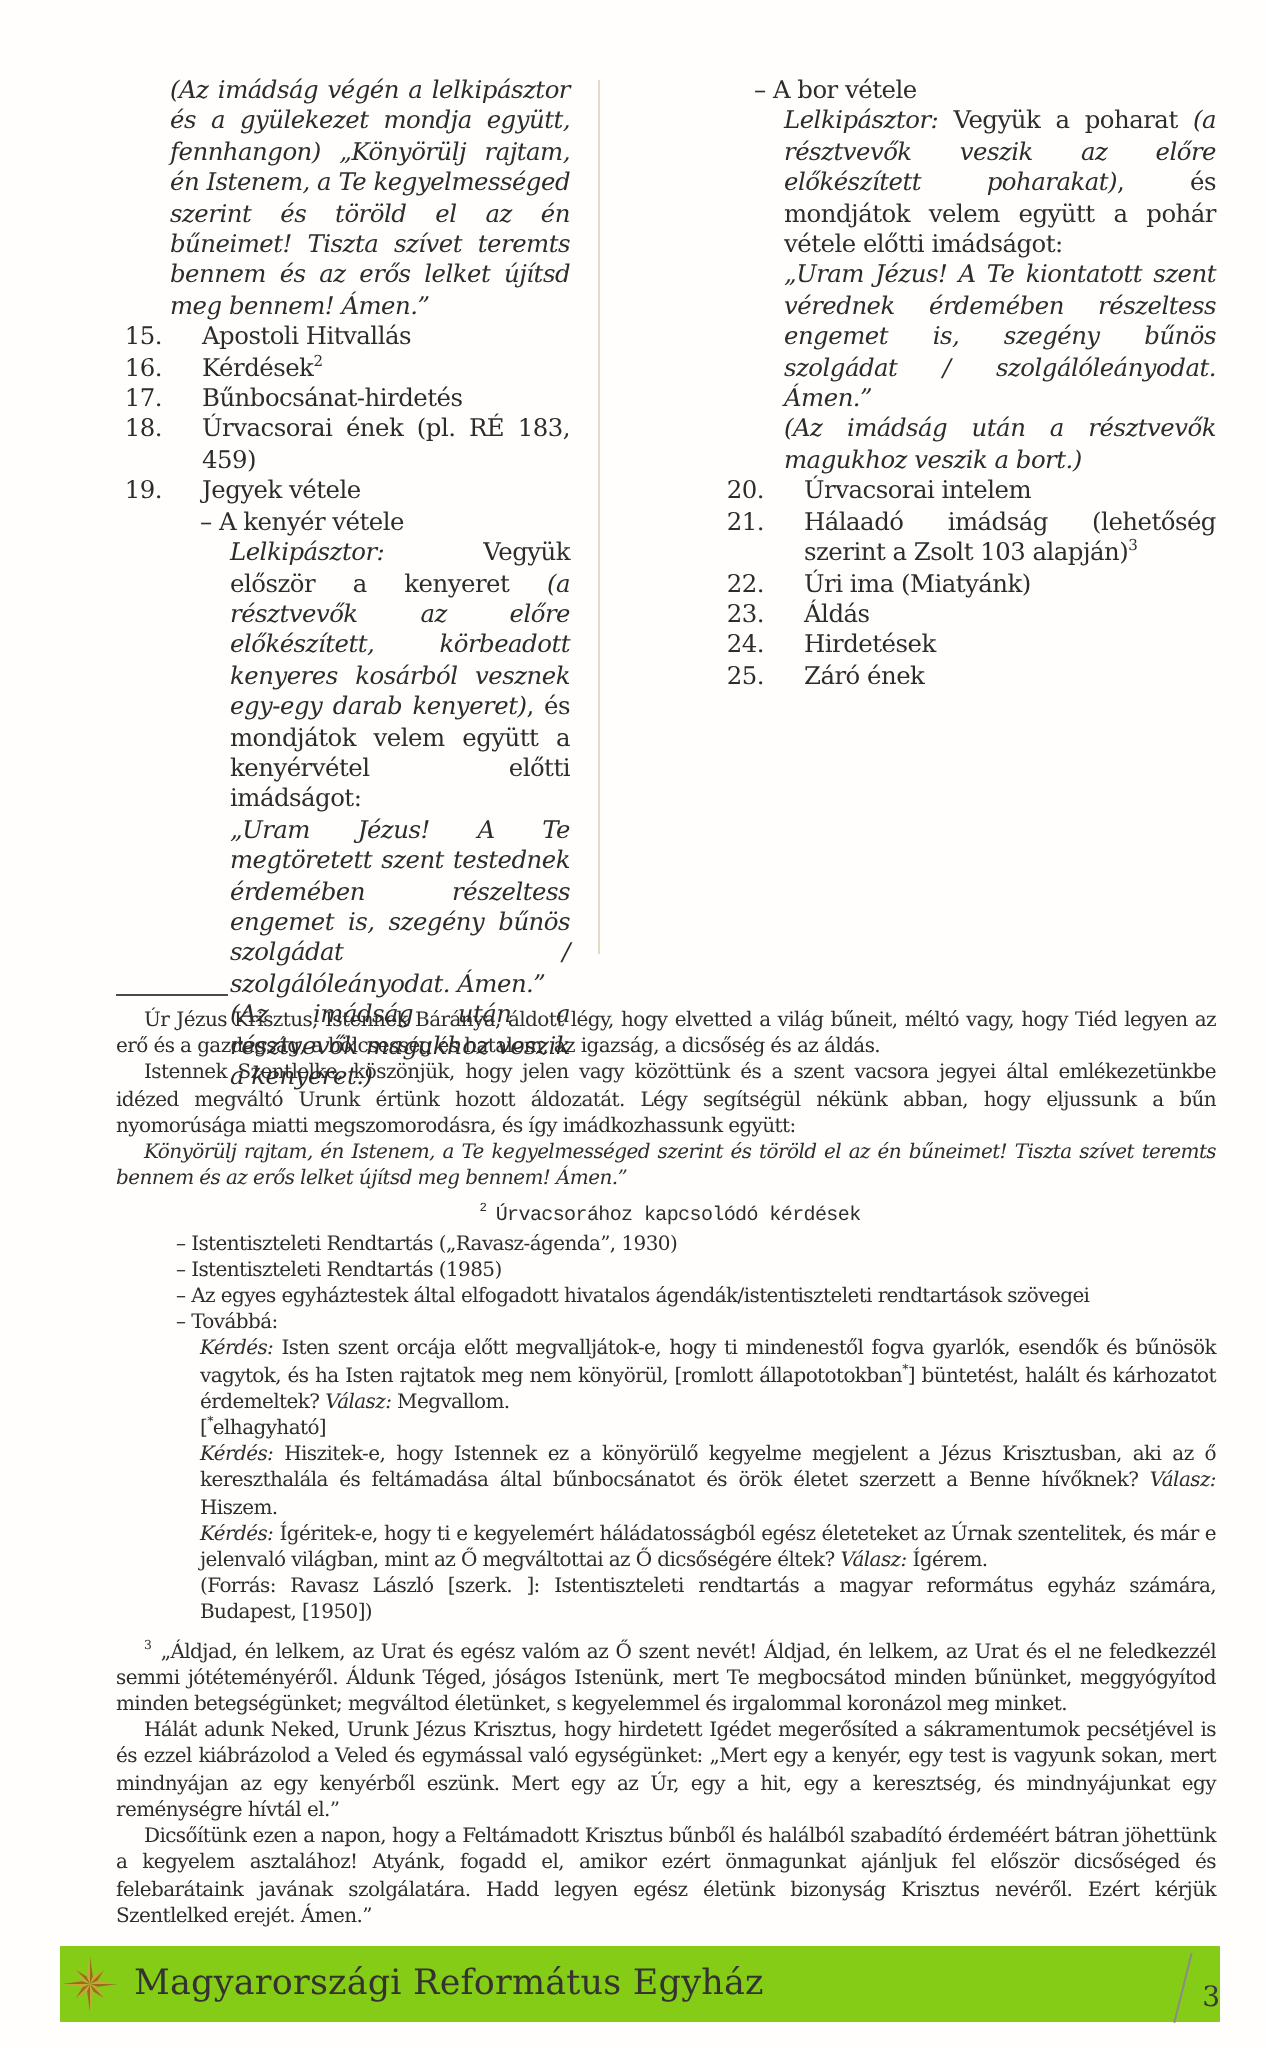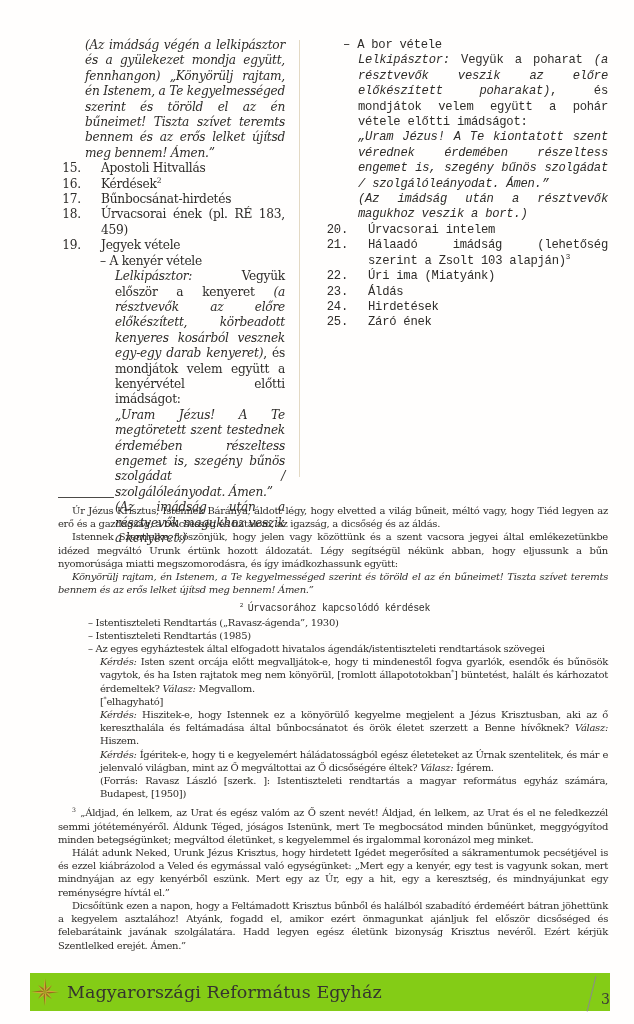--- a/index.html
+++ b/index.html
@@ -11,21 +11,21 @@
     -webkit-font-smoothing:antialiased;
   }
   
   .top{
     position:absolute;top:38px;left:58px;width:550px;
     display:flex;
     font-size:12.2px;line-height:15.4px;letter-spacing:-0.25px;
     text-align:justify;
   }
   .col-left{width:234px;padding-right:7px;box-sizing:border-box;}
-  .col-right{flex:1;margin-left:33px;font-family:Liberation Mono, monospace;}
+  .col-right{flex:1;margin-left:67px;}
   .divider{position:absolute;left:299px;top:40px;height:437px;width:1px;background:#e3d9c4;}
   .p-intro{font-style:italic;margin:0 0 0 27px;}
   .li{display:flex;margin:0;gap:16px;}
   .num{flex:0 0 23px;text-align:right;padding-right:4px;white-space:nowrap;}
   .li-text{flex:1;text-align:justify;}
   .col-left .sub-title{margin-left:42px;text-align:left;}
   .col-left .sub-p{margin-left:57px;margin-top:0;margin-bottom:0;}
   .col-right .sub-title{margin-left:18px;text-align:left;}
   .col-right .sub-p{margin-left:33px;margin-top:0;margin-bottom:0;}
   .it{font-style:italic;}
@@ -123,20 +123,21 @@
   <div class="footnotes" id="footnotes">
     <div class="fn-rule"></div>
   <p class="fn-p"><span>Úr Jézus Krisztus, Istennek Báránya, áldott légy, hogy elvetted a világ bűneit, méltó vagy, hogy Tiéd legyen az erő és a gazdagság, a bölcsesség és hatalom, az igazság, a dicsőség és az áldás.</span></p>
       <p class="fn-p"><span>Istennek Szentlelke, köszönjük, hogy jelen vagy közöttünk és a szent vacsora jegyei által emlékezetünkbe idézed megváltó Urunk értünk hozott áldozatát. Légy segítségül nékünk abban, hogy eljussunk a bűn nyomorúsága miatti megszomorodásra, és így imádkozhassunk együtt:</span></p>
       <p class="fn-p"><span class="it">Könyörülj rajtam, én Istenem, a Te kegyelmességed szerint és töröld el az én bűneimet! Tiszta szívet teremts bennem és az erős lelket újítsd meg bennem! Ámen.”</span></p>
       <div class="fn-block">
         <p class="fn-head"><sup>2</sup> Úrvacsorához kapcsolódó kérdések</p>
         <p class="fn-dash">– Istentiszteleti Rendtartás („Ravasz-ágenda”, 1930)</p>
         <p class="fn-dash">– Istentiszteleti Rendtartás (1985)</p>
         <p class="fn-dash">– Az egyes egyháztestek által elfogadott hivatalos ágendák/istentiszteleti rendtartások szövegei</p>
+        <p class="fn-dash">– Továbbá:</p>
         <p class="fn-qa"><span class="it">Kérdés:</span><span> Isten szent orcája előtt megvalljátok-e, hogy ti mindenestől fogva gyarlók, esendők és bűnösök vagytok, és ha Isten rajtatok meg nem könyörül, [romlott állapototokban</span><sup>*</sup><span>] büntetést, halált és kárhozatot érdemeltek? </span><span class="it">Válasz:</span><span> Megvallom.</span></p>
         <p class="fn-qa"><span>[</span><sup>*</sup><span>elhagyható]</span></p>
         <p class="fn-qa"><span class="it">Kérdés:</span><span> Hiszitek-e, hogy Istennek ez a könyörülő kegyelme megjelent a Jézus Krisztusban, aki az ő kereszthalála és feltámadása által bűnbocsánatot és örök életet szerzett a Benne hívőknek? </span><span class="it">Válasz:</span><span> Hiszem.</span></p>
         <p class="fn-qa"><span class="it">Kérdés:</span><span> Ígéritek-e, hogy ti e kegyelemért háládatosságból egész életeteket az Úrnak szentelitek, és már e jelenvaló világban, mint az Ő megváltottai az Ő dicsőségére éltek? </span><span class="it">Válasz:</span><span> Ígérem.</span></p>
         <p class="fn-qa"><span>(Forrás: Ravasz László [szerk. ]: Istentiszteleti rendtartás a magyar református egyház számára, Budapest, [1950])</span></p>
       </div>
       <div class="fn-block">
         <p class="fn-p"><sup>3</sup> <span>„Áldjad, én lelkem, az Urat és egész valóm az Ő szent nevét! Áldjad, én lelkem, az Urat és el ne feledkezzél semmi jótéteményéről. Áldunk Téged, jóságos Istenünk, mert Te megbocsátod minden bűnünket, meggyógyítod minden betegségünket; megváltod életünket, s kegyelemmel és irgalommal koronázol meg minket.</span></p>
         <p class="fn-p"><span>Hálát adunk Neked, Urunk Jézus Krisztus, hogy hirdetett Igédet megerősíted a sákramentumok pecsétjével is és ezzel kiábrázolod a Veled és egymással való egységünket: „Mert egy a kenyér, egy test is vagyunk sokan, mert mindnyájan az egy kenyérből eszünk. Mert egy az Úr, egy a hit, egy a keresztség, és mindnyájunkat egy reménységre hívtál el.”</span></p>
         <p class="fn-p"><span>Dicsőítünk ezen a napon, hogy a Feltámadott Krisztus bűnből és halálból szabadító érdeméért bátran jöhettünk a kegyelem asztalához! Atyánk, fogadd el, amikor ezért önmagunkat ajánljuk fel először dicsőséged és felebarátaink javának szolgálatára. Hadd legyen egész életünk bizonyság Krisztus nevéről. Ezért kérjük Szentlelked erejét. Ámen.”</span></p>

